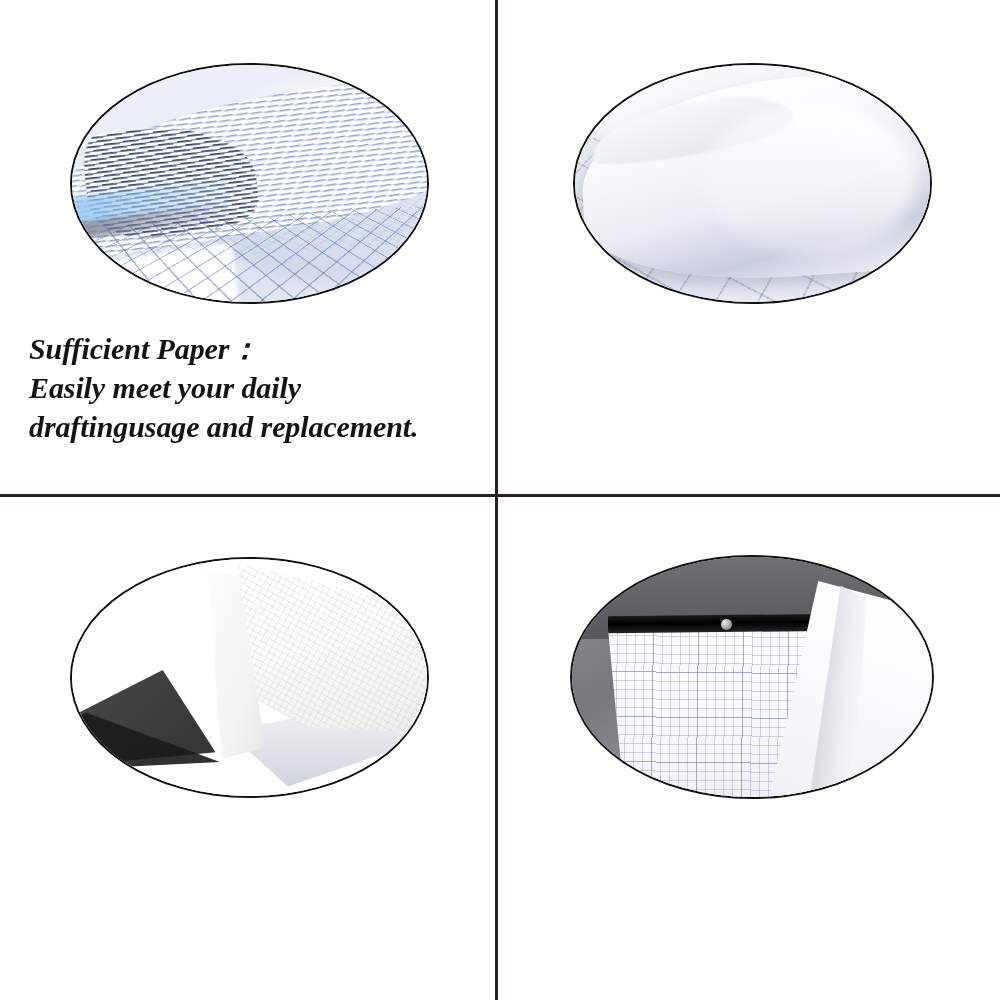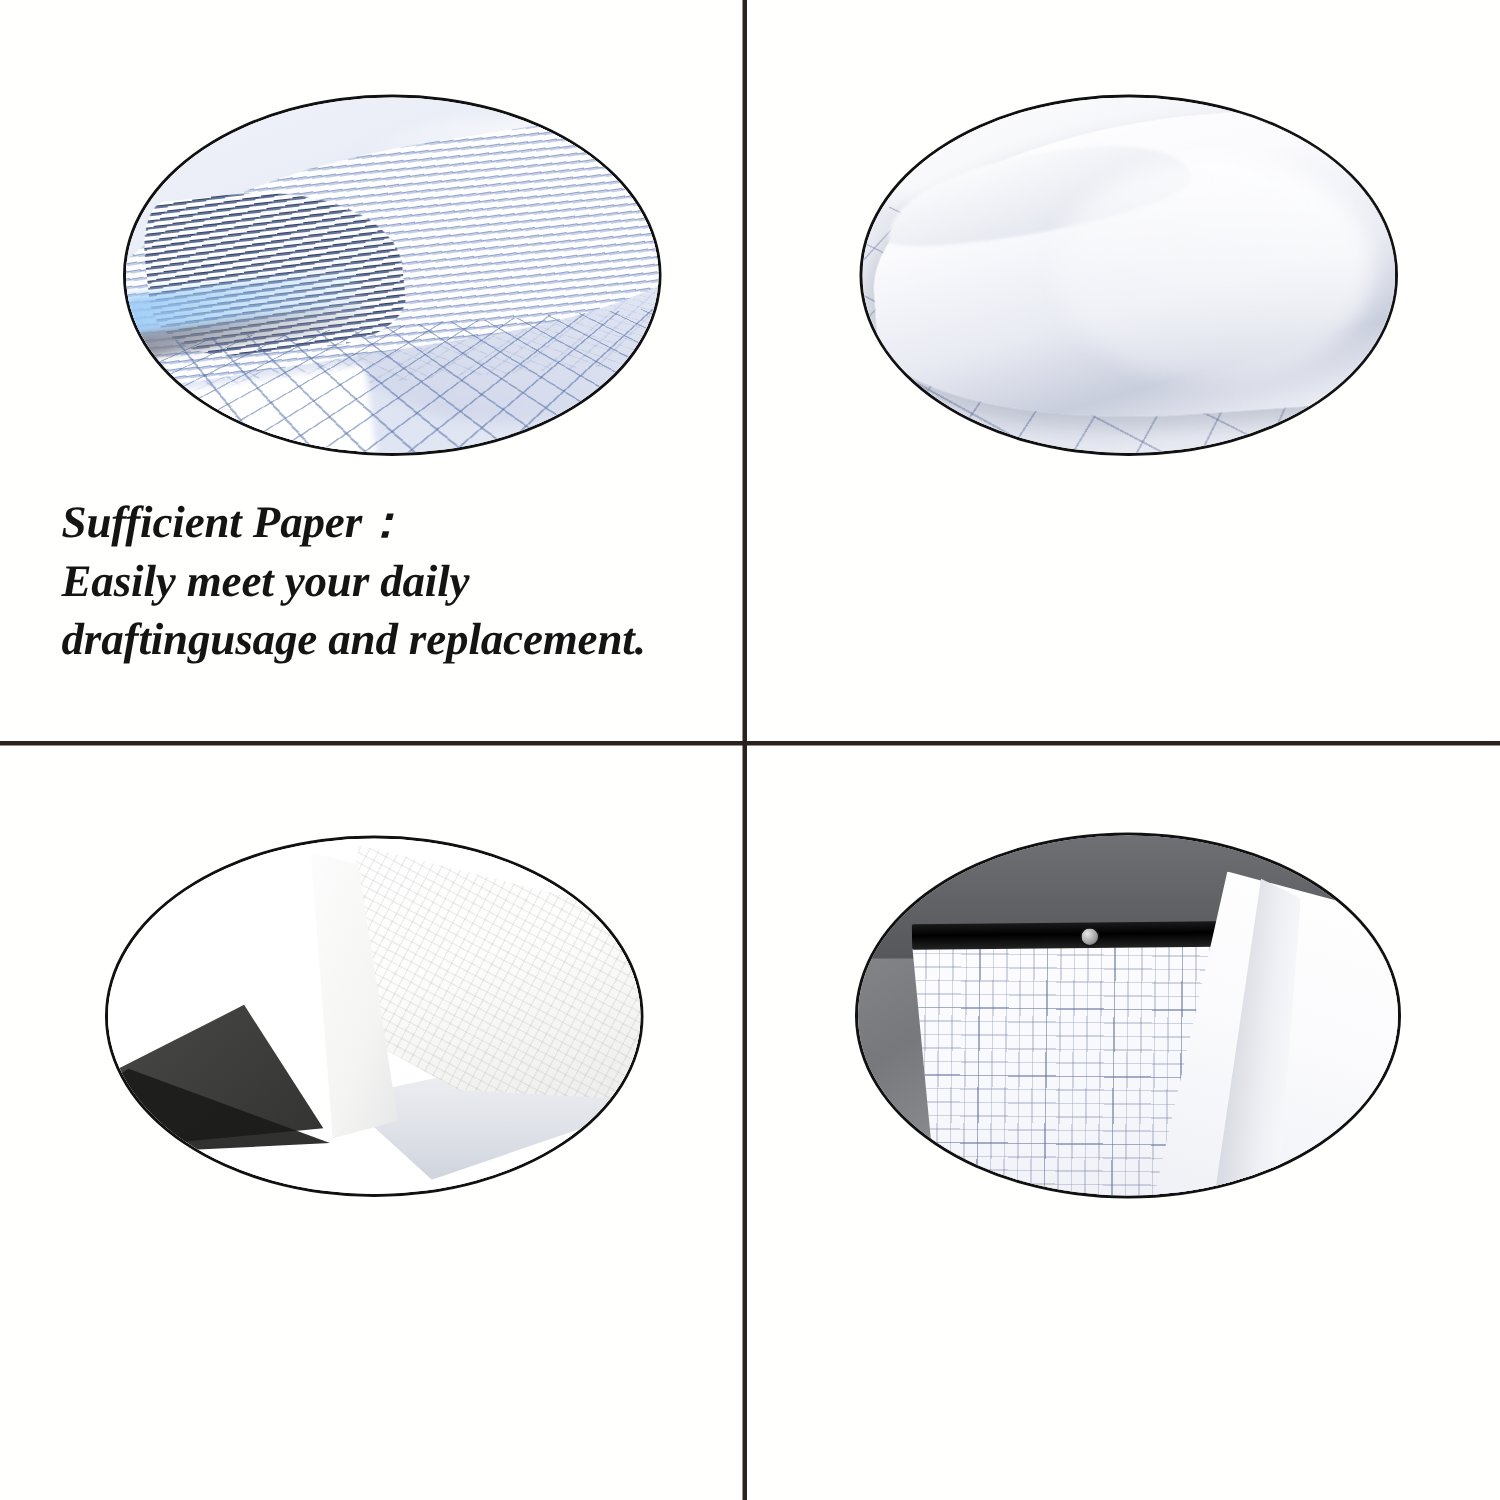--- a/index.html
+++ b/index.html
@@ -37,21 +37,21 @@
     width: 1000px;
     height: 3px;
     background: #2b2220;
   }
 
   
   .cell {
     position: absolute;
     box-sizing: border-box;
   }
-  .cell-tl { left: 12px;     top: 0;     width: 495px; height: 516px; }
+  .cell-tl { left: 0;     top: 0;     width: 495px; height: 516px; }
   .cell-tr { left: 498px; top: 0;     width: 502px; height: 494px; }
   .cell-bl { left: 0;     top: 497px; width: 495px; height: 503px; }
   .cell-br { left: 498px; top: 497px; width: 502px; height: 503px; }
 
   
   .oval {
     position: absolute;
     border-radius: 50%;
     overflow: hidden;
     border: 2px solid #111111;

